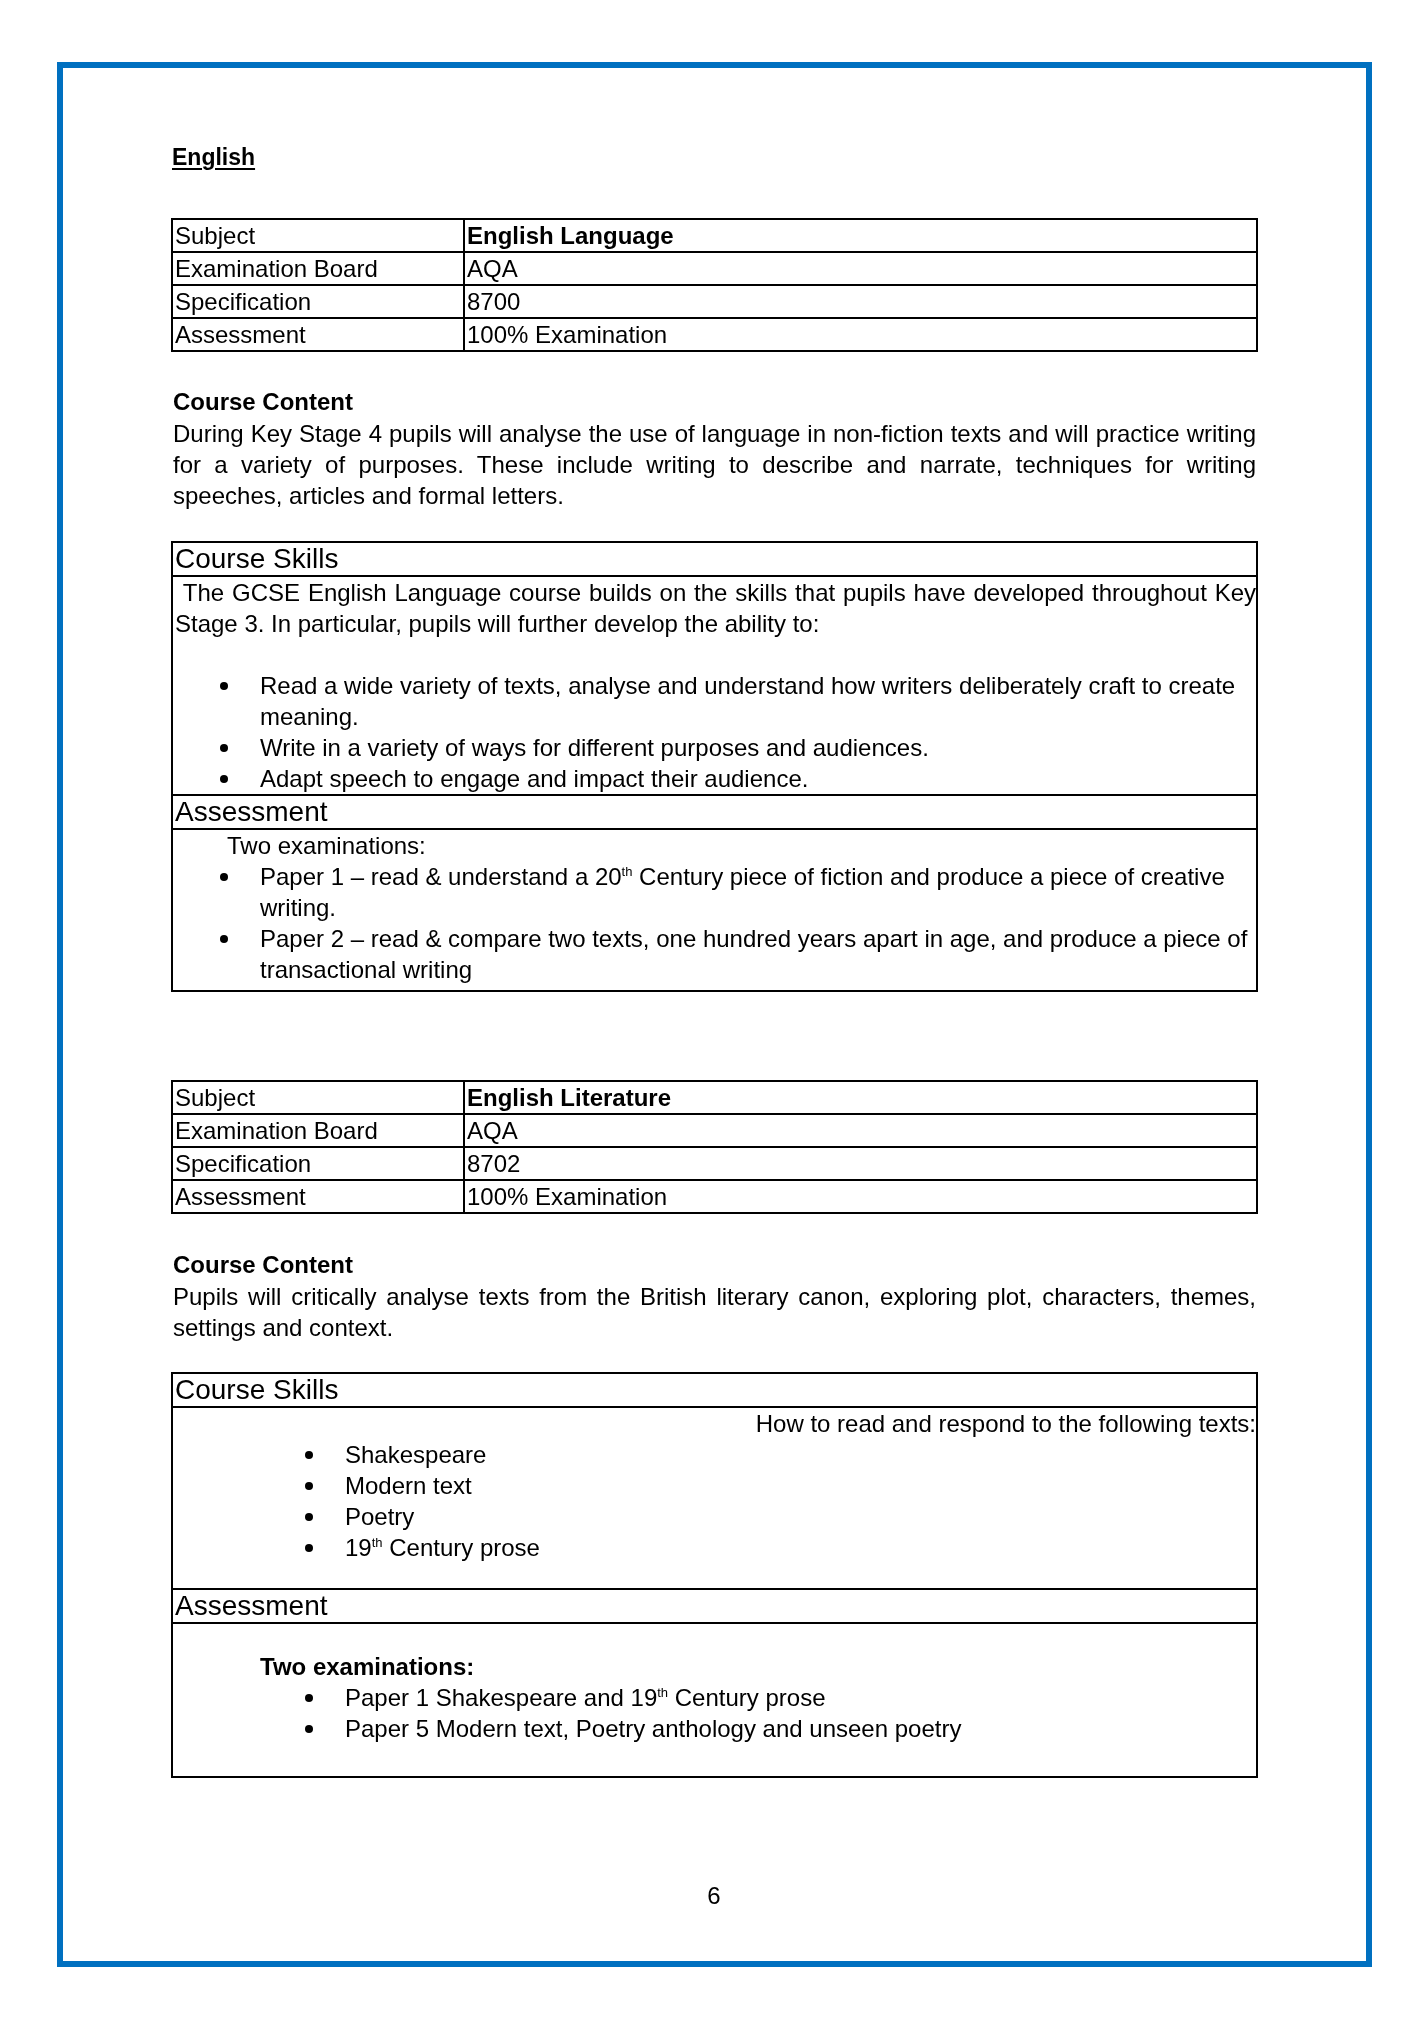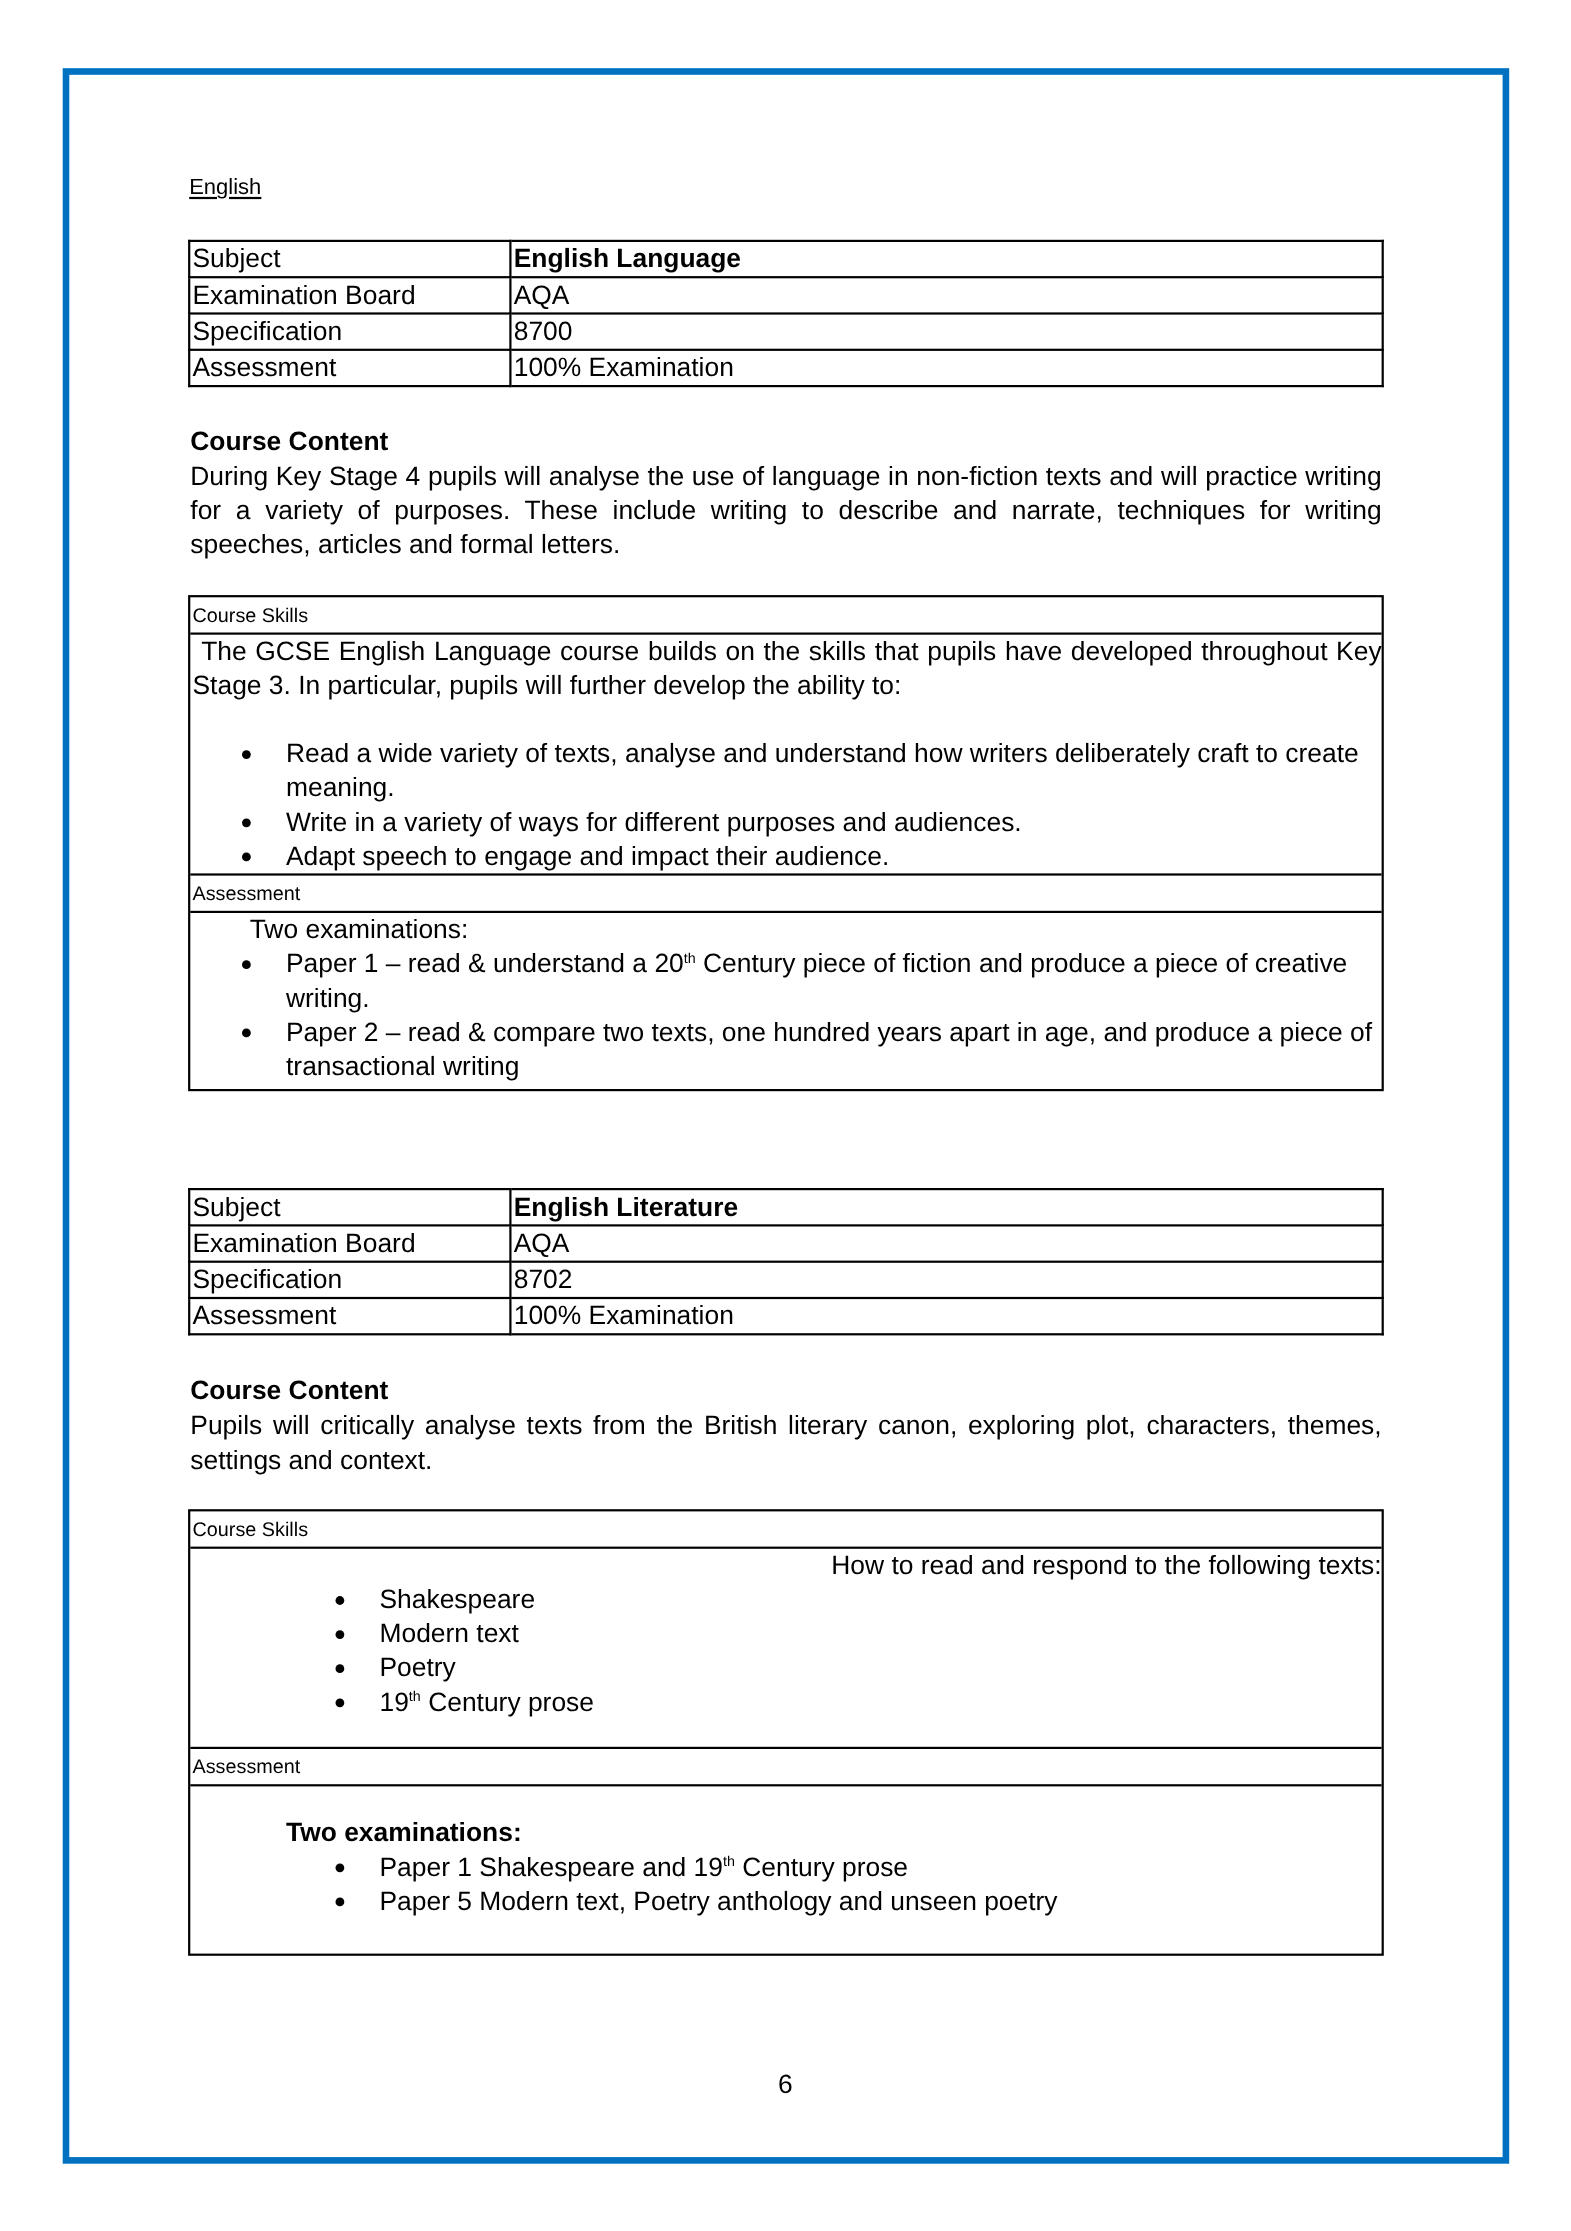--- a/index.html
+++ b/index.html
@@ -1,29 +1,29 @@
 <!DOCTYPE html>
 <html><head>
 <meta charset="utf-8">
 <style>
   html, body { margin: 0; padding: 0; background: #ffffff; }
   body { width: 1428px; height: 2028px; position: relative; overflow: hidden;
          font-family: "Liberation Sans", sans-serif; color: #000; }
   .frame { position: absolute; left: 57px; top: 62px; width: 1303px; height: 1893px;
            border: 6px solid #0070C0; }
   .abs { position: absolute; }
-  .heading { left: 172px; top: 159px; font-size: 20px; font-weight: normal; text-decoration: underline; text-underline-offset: 3px; }
+  .heading { left: 172px; top: 144px; font-size: 23px; font-weight: bold; text-decoration: underline; text-underline-offset: 3px; }
   table.info { position: absolute; left: 171px; width: 1087px; border-collapse: collapse; table-layout: fixed; }
   table.info td { border: 2px solid #000; height: 31px; padding: 0 2px; font-size: 24px; line-height: 31px; vertical-align: middle; white-space: nowrap; }
   table.info td.lbl { width: 286px; }
   table.info td.val.bold { font-weight: bold; }
   .cc-title { font-size: 24px; font-weight: bold; left: 173px; }
   .cc-text { font-size: 24px; line-height: 31px; left: 173px; width: 1083px; text-align: justify; text-align-last: left; }
   .box { position: absolute; left: 171px; width: 1083px; border: 2px solid #000; }
-  .box .row-head { border-bottom: 2px solid #000; height: 32px; font-size: 18px; line-height: 32px; padding-left: 2px; }
+  .box .row-head { border-bottom: 2px solid #000; height: 32px; font-size: 28px; line-height: 32px; padding-left: 2px; }
   .box .row-body { position: relative; font-size: 24px; line-height: 31px; }
   .intro { text-align: justify; text-align-last: left; padding: 0 0 0 2px; }
   ul.bl { list-style: none; margin: 0; padding: 0; }
   ul.bl li { position: relative; }
   ul.bl li .dot { position: absolute; width: 8px; height: 8px; border-radius: 50%; background: #000; top: 12px; }
   sup { font-size: 13px; line-height: 0; vertical-align: 9px; }
   .page-num { left: 0; width: 1428px; text-align: center; top: 1882px; font-size: 24px; }
 </style>
 </head>
 <body>

